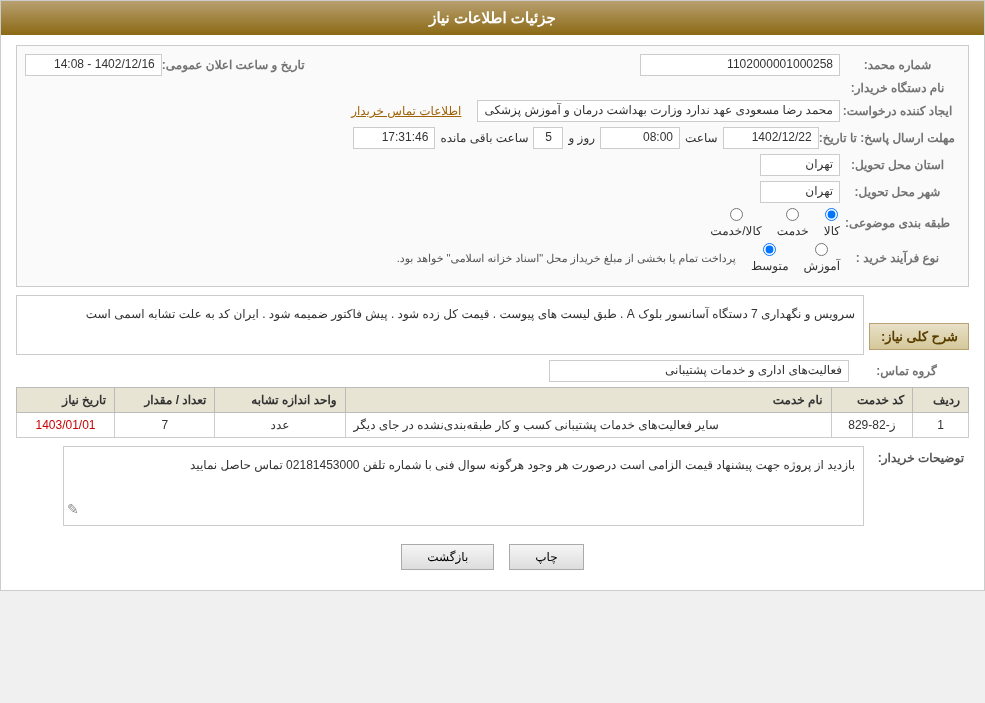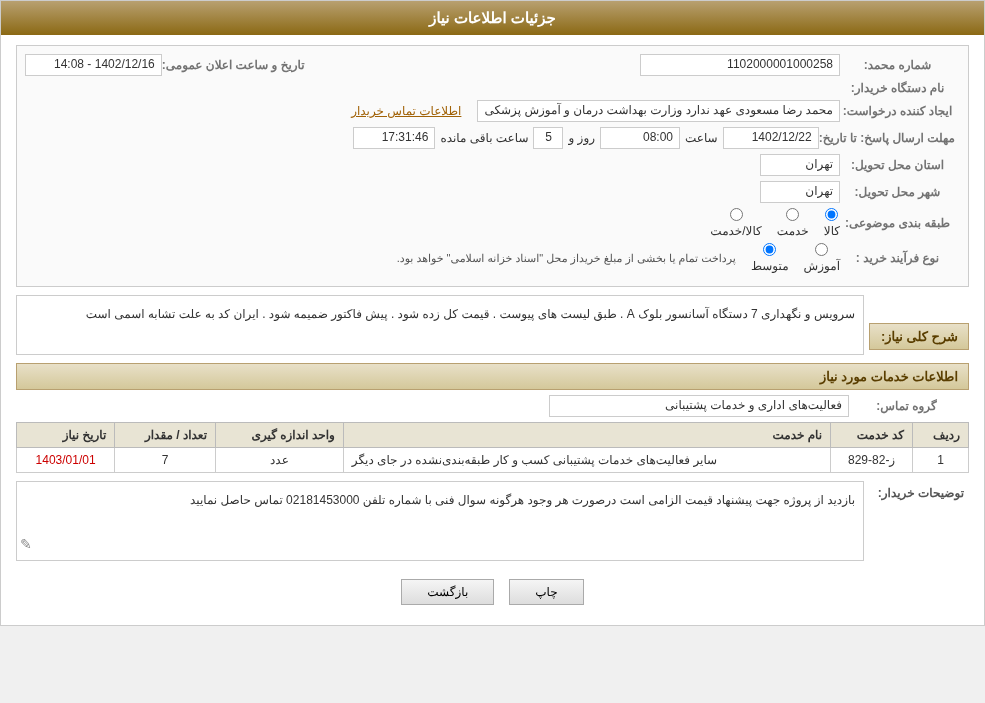--- a/index.html
+++ b/index.html
@@ -253,53 +253,52 @@
 
     </div>
 
     <div>
       <div class="group-row">
         <span class="section-title" style="min-width:100px; display:inline-block;">شرح کلی نیاز:</span>
         <div class="description-box" style="flex:1; margin-right:5px;">سرویس و نگهداری 7 دستگاه آسانسور بلوک A . طبق لیست های پیوست . قیمت کل زده شود . پیش فاکتور ضمیمه شود . ایران کد به علت تشابه اسمی است</div>
       </div>
     </div>
 
-    <div class="section-title" style="margin-top:8px; margin-bottom:5px;">اطلاعات خدمات مورد نیاز</div>
 
     <div class="info-row">
       <span class="label">گروه تماس:</span>
       <span class="value-box" style="min-width:300px;">فعالیت‌های اداری و خدمات پشتیبانی</span>
     </div>
 
     <table class="services-table">
       <thead>
         <tr>
           <th>ردیف</th>
           <th>کد خدمت</th>
           <th>نام خدمت</th>
-          <th>واحد اندازه گیری</th>
+          <th>واحد اندازه تشابه</th>
           <th>تعداد / مقدار</th>
           <th>تاریخ نیاز</th>
         </tr>
       </thead>
       <tbody>
         <tr>
           <td>1</td>
           <td>ز-82-829</td>
           <td class="text-right">سایر فعالیت‌های خدمات پشتیبانی کسب و کار طبقه‌بندی‌نشده در جای دیگر</td>
           <td>عدد</td>
           <td>7</td>
           <td style="color:#c00;">1403/01/01</td>
         </tr>
       </tbody>
     </table>
 
     <div class="buyer-notes-row">
       <span class="buyer-notes-label">توضیحات خریدار:</span>
-      <div class="notes-box" style="flex:1; margin-right:5px; position:relative;">
+      <div class="notes-box" style="flex:1; margin-right:5px; position:relative;margin-left:47px;">
         <span>بازدید از پروژه جهت پیشنهاد قیمت الزامی است  درصورت هر وجود هرگونه سوال فنی با شماره تلفن 02181453000 تماس حاصل نمایید</span>
         <span class="notes-edit-icon">✎</span>
       </div>
     </div>
 
     <div class="buttons-row">
       <button class="btn">چاپ</button>
       <button class="btn">بازگشت</button>
     </div>
 

